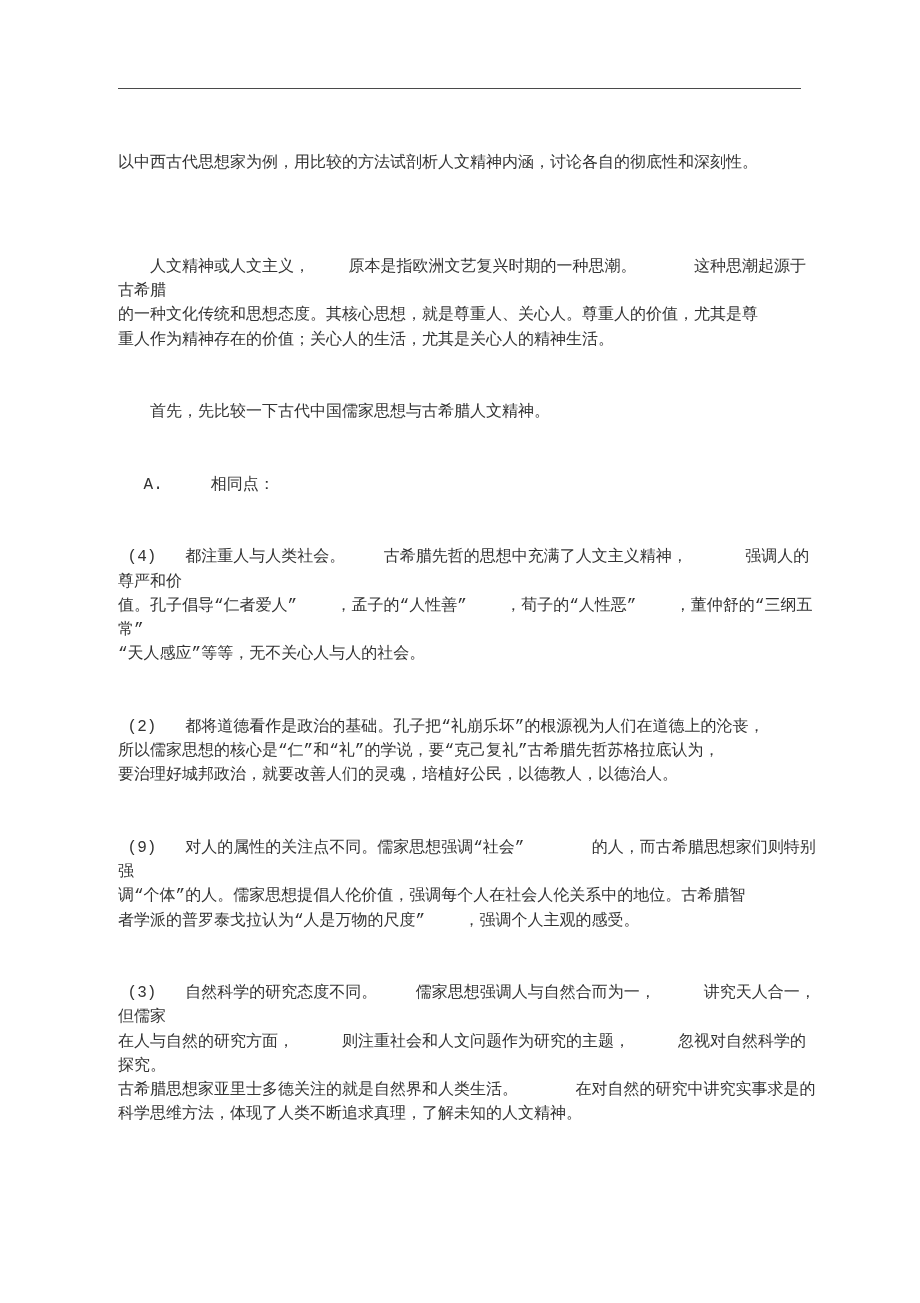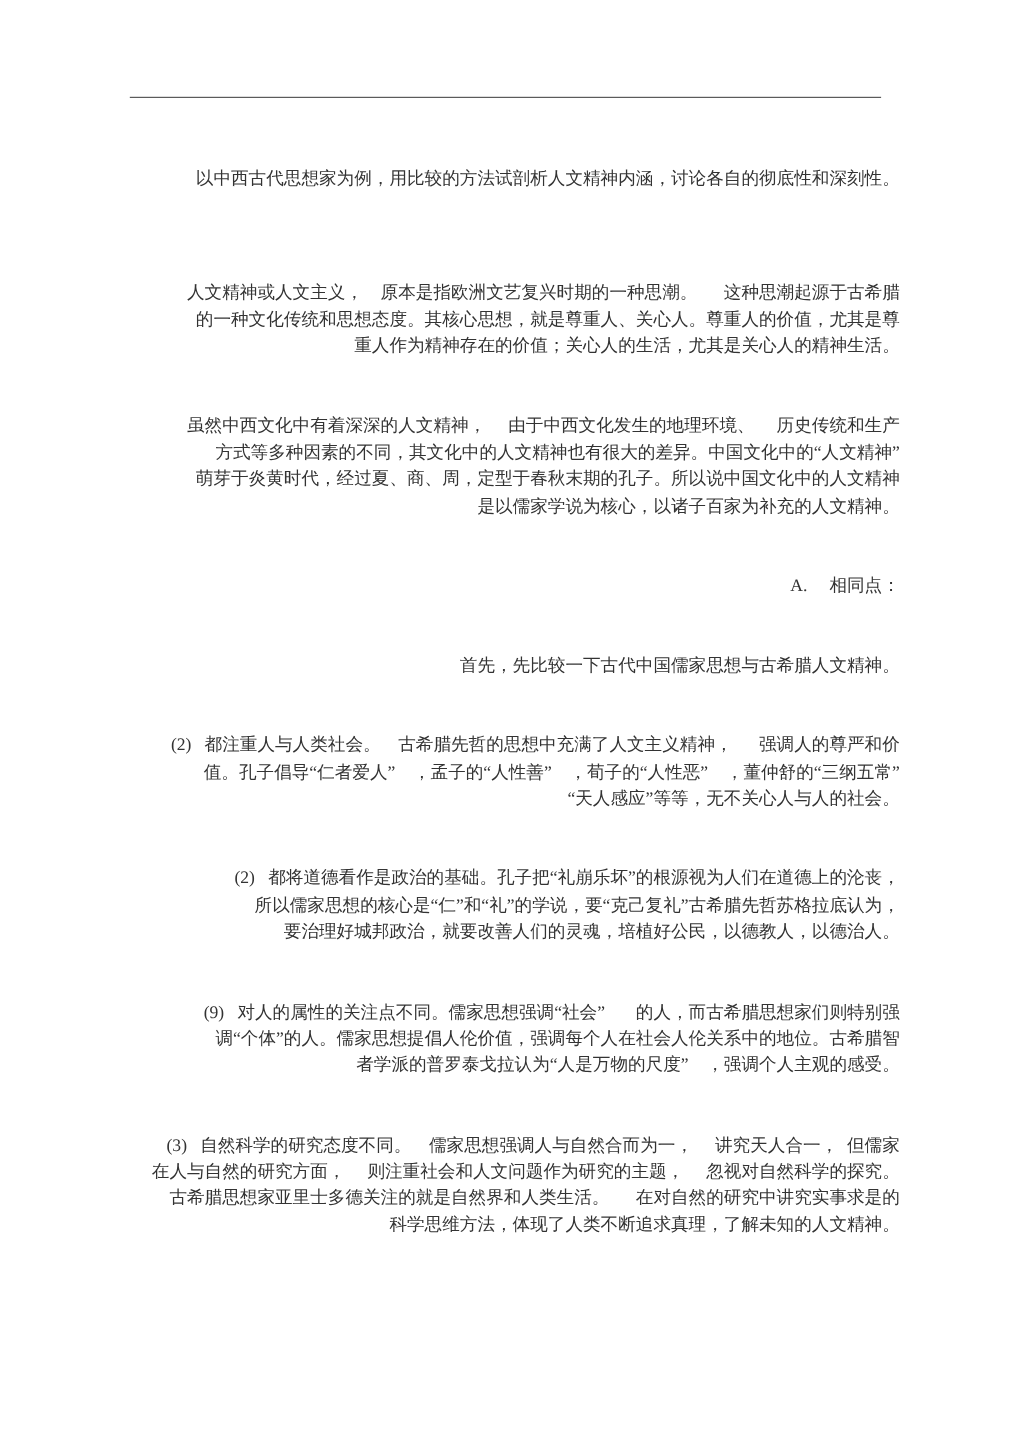--- a/index.html
+++ b/index.html
@@ -7,22 +7,21 @@
     margin: 0;
     padding: 0;
     background: #ffffff;
   }
   .page {
     position: relative;
     width: 848px;
     height: 1303px;
     background: #ffffff;
     overflow: hidden;
-    font-family: Liberation Serif, serif;
-    text-align: right;
+    font-family: Liberation Mono, monospace;
   }
   .top-rule {
     position: absolute;
     top: 88px;
     left: 118px;
     width: 683px;
     height: 0;
     border: none;
     border-top: 1px solid #4a4a4a;
     margin: 0;
@@ -49,27 +48,23 @@
 </head>
 <body>
 
 <div class="page">
   <hr class="top-rule">
   <div class="content">
     <p class="para intro">以中西古代思想家为例，用比较的方法试剖析人文精神内涵，讨论各自的彻底性和深刻性。</p>
     <p class="para">　　人文精神或人文主义，    原本是指欧洲文艺复兴时期的一种思潮。      这种思潮起源于古希腊
 的一种文化传统和思想态度。其核心思想，就是尊重人、关心人。尊重人的价值，尤其是尊
 重人作为精神存在的价值；关心人的生活，尤其是关心人的精神生活。</p>
-    <p class="para">　　虽然中西文化中有着深深的人文精神，     由于中西文化发生的地理环境、     历史传统和生产
-方式等多种因素的不同，其文化中的人文精神也有很大的差异。中国文化中的“人文精神”
-萌芽于炎黄时代，经过夏、商、周，定型于春秋末期的孔子。所以说中国文化中的人文精神
-是以儒家学说为核心，以诸子百家为补充的人文精神。</p>
+    <p class="para">　　首先，先比较一下古代中国儒家思想与古希腊人文精神。</p>
     <p class="para">　 A.     相同点：</p>
-    <p class="para">　　首先，先比较一下古代中国儒家思想与古希腊人文精神。</p>
-    <p class="para"> (2)   都注重人与人类社会。    古希腊先哲的思想中充满了人文主义精神，      强调人的尊严和价
+    <p class="para"> (4)   都注重人与人类社会。    古希腊先哲的思想中充满了人文主义精神，      强调人的尊严和价
 值。孔子倡导“仁者爱人”    ，孟子的“人性善”    ，荀子的“人性恶”    ，董仲舒的“三纲五常”
 “天人感应”等等，无不关心人与人的社会。</p>
     <p class="para"> (2)   都将道德看作是政治的基础。孔子把“礼崩乐坏”的根源视为人们在道德上的沦丧，
 所以儒家思想的核心是“仁”和“礼”的学说，要“克己复礼”古希腊先哲苏格拉底认为，
 要治理好城邦政治，就要改善人们的灵魂，培植好公民，以德教人，以德治人。</p>
     <p class="para"> (9)   对人的属性的关注点不同。儒家思想强调“社会”       的人，而古希腊思想家们则特别强
 调“个体”的人。儒家思想提倡人伦价值，强调每个人在社会人伦关系中的地位。古希腊智
 者学派的普罗泰戈拉认为“人是万物的尺度”    ，强调个人主观的感受。</p>
     <p class="para"> (3)   自然科学的研究态度不同。    儒家思想强调人与自然合而为一，     讲究天人合一，  但儒家
 在人与自然的研究方面，     则注重社会和人文问题作为研究的主题，     忽视对自然科学的探究。

